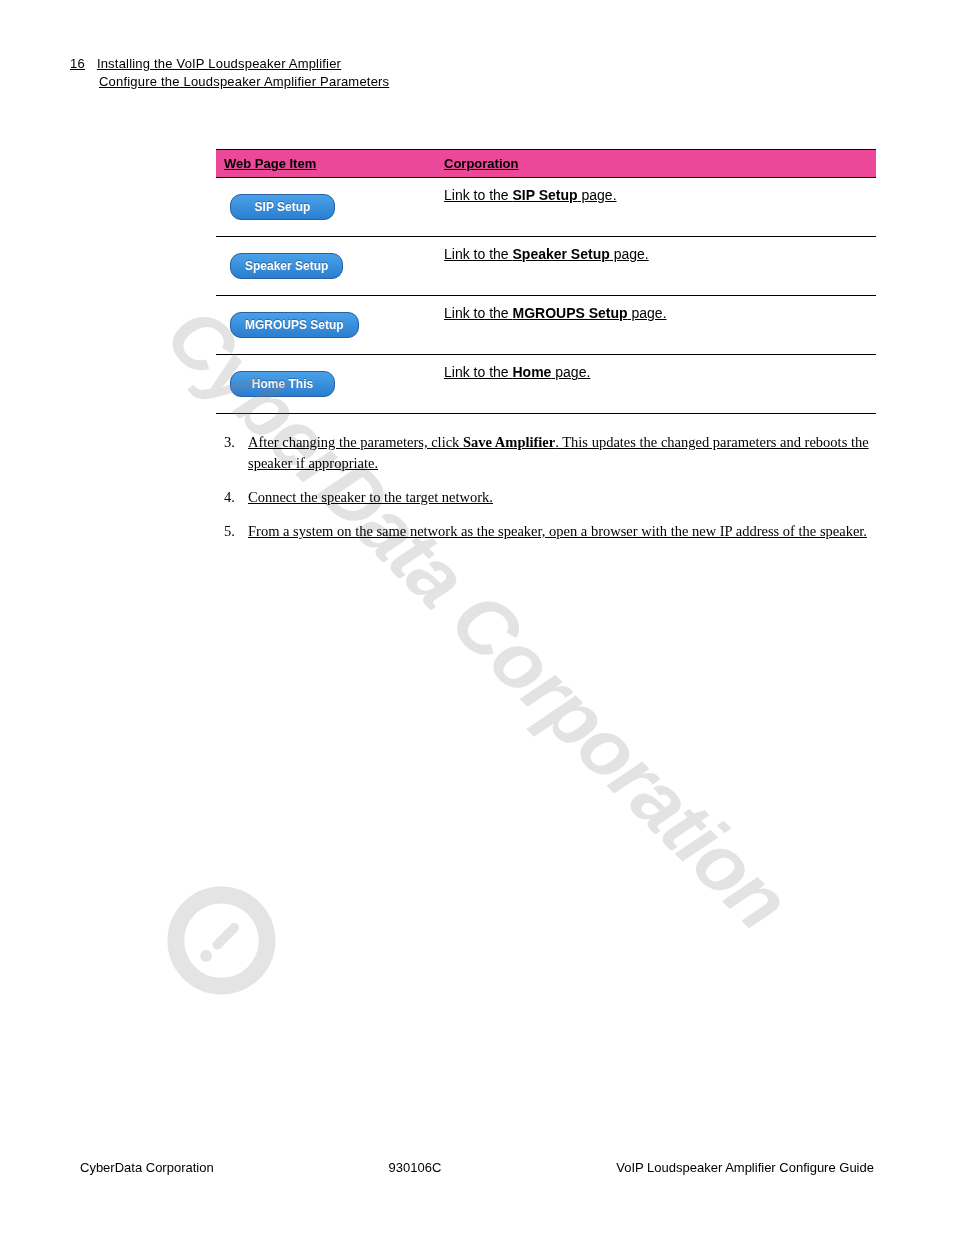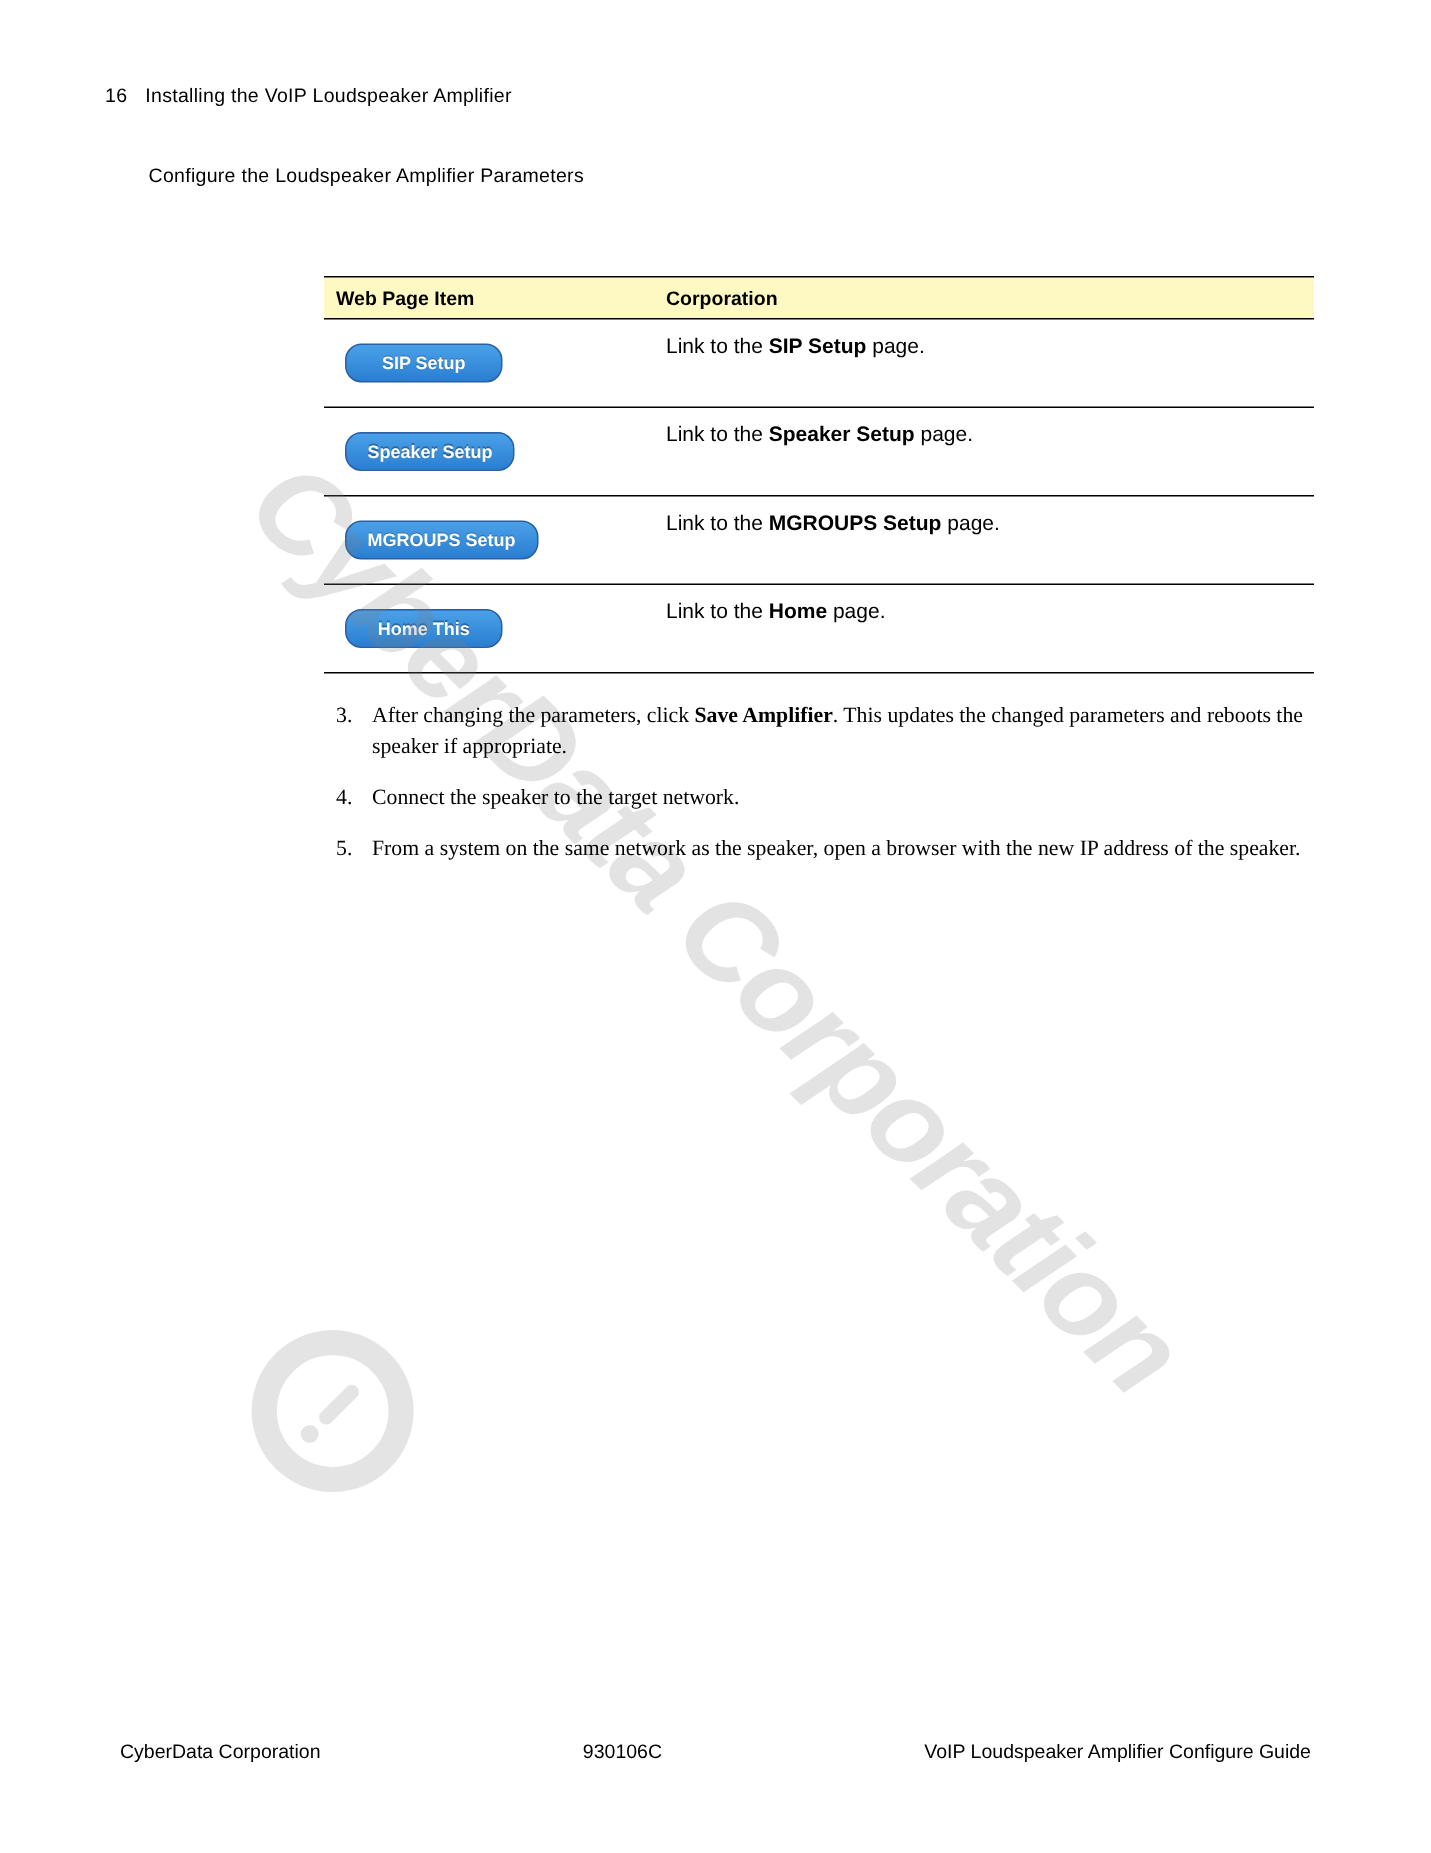--- a/index.html
+++ b/index.html
@@ -10,40 +10,41 @@
       font-family: Arial, Helvetica, sans-serif;
       color: #000;
       background: #fff;
       position: relative;
     }
     .page {
       position: relative;
       width: 954px;
       height: 1235px;
       padding: 55px 116px 0 70px;
+      text-decoration: underline;
     }
     .header {
       font-size: 13px;
       line-height: 1.4;
       font-family: "Century Gothic", Arial, sans-serif;
       font-weight: 300;
       letter-spacing: 0.2px;
     }
     .header-line1 { display: flex; }
     .page-num { margin-right: 12px; }
-    .header-line2 { margin-left: 29px; margin-top: 35px; }
+    .header-line2 { margin-left: 29px; }
     .content {
       margin: 58px 0 0 146px;
     }
     table.setup {
       border-collapse: collapse;
       width: 660px;
     }
     table.setup th {
-      background: #fef9c3;
+      background: #ec4899;
       font-size: 13px;
       font-weight: bold;
       text-align: left;
       padding: 6px 8px;
       border-top: 1px solid #000;
       border-bottom: 1px solid #000;
     }
     table.setup td {
       vertical-align: top;
       padding: 8px 8px 12px;

